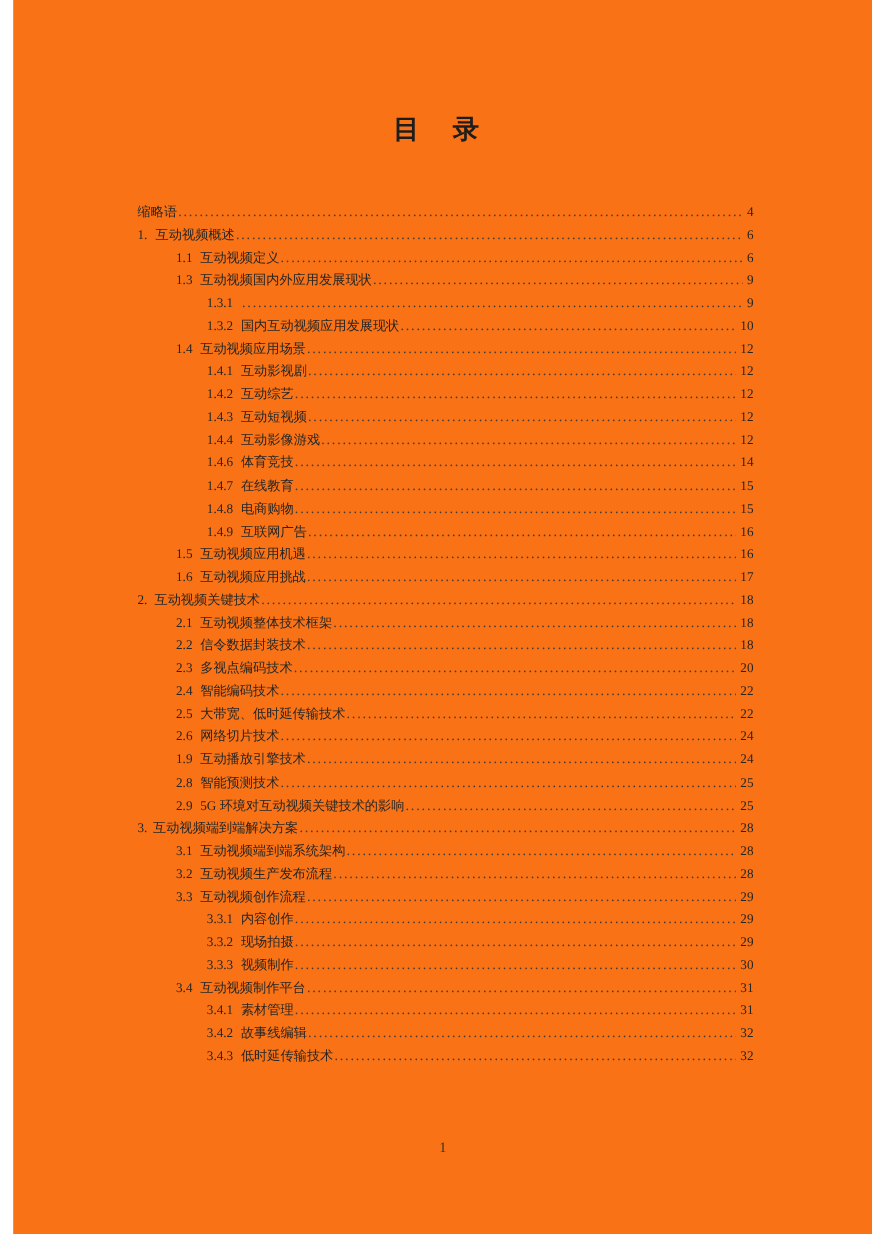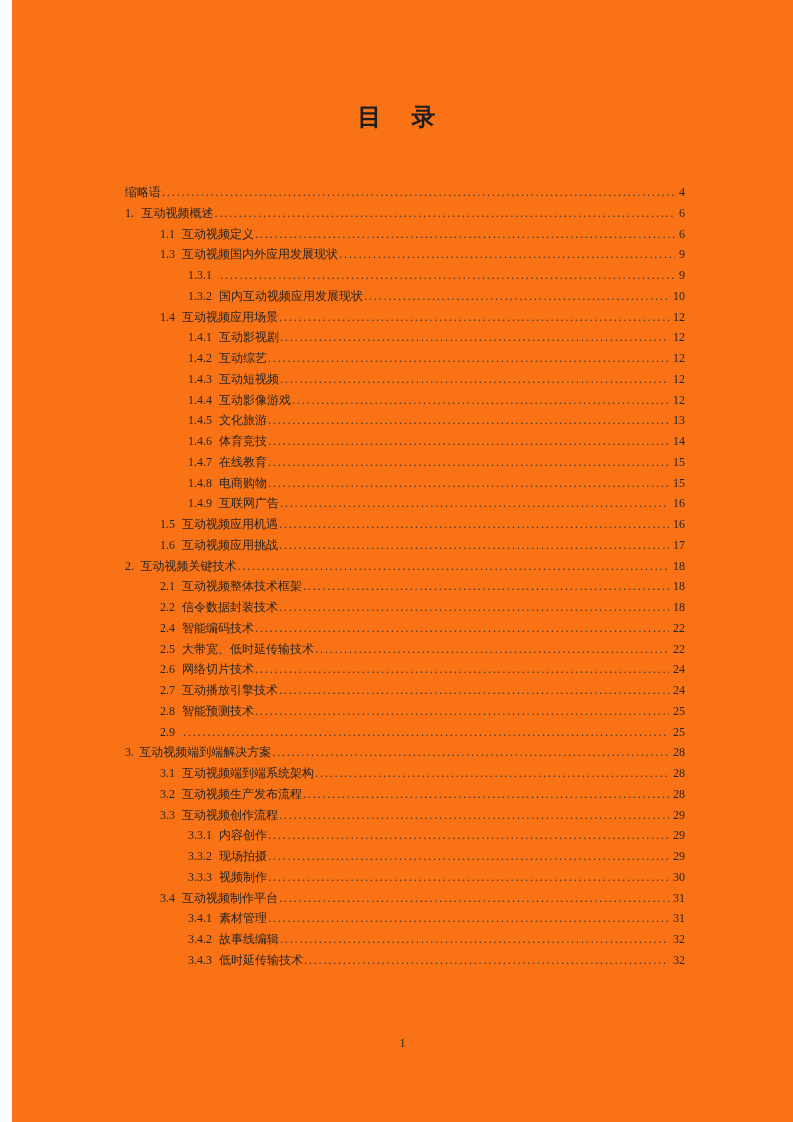--- a/index.html
+++ b/index.html
@@ -148,26 +148,20 @@
     <span class="leader"></span>
     <span class="pg">12</span>
   </div>
       <div class="toc-row lvl2">
     <span class="num">1.4.4</span>
     <span class="label">互动影像游戏</span>
     <span class="leader"></span>
     <span class="pg">12</span>
   </div>
       <div class="toc-row lvl2">
-    <span class="num">1.4.5</span>
-    <span class="label">文化旅游</span>
-    <span class="leader"></span>
-    <span class="pg">13</span>
-  </div>
-      <div class="toc-row lvl2">
     <span class="num">1.4.6</span>
     <span class="label">体育竞技</span>
     <span class="leader"></span>
     <span class="pg">14</span>
   </div>
       <div class="toc-row lvl2">
     <span class="num">1.4.7</span>
     <span class="label">在线教育</span>
     <span class="leader"></span>
     <span class="pg">15</span>
@@ -208,51 +202,58 @@
     <span class="leader"></span>
     <span class="pg">18</span>
   </div>
       <div class="toc-row lvl1">
     <span class="num">2.2</span>
     <span class="label">信令数据封装技术</span>
     <span class="leader"></span>
     <span class="pg">18</span>
   </div>
       <div class="toc-row lvl1">
+    <span class="num">2.3</span>
+    <span class="label">多视点编码技术</span>
+    <span class="leader"></span>
+    <span class="pg">20</span>
+  </div>
+      <div class="toc-row lvl1">
     <span class="num">2.4</span>
     <span class="label">智能编码技术</span>
     <span class="leader"></span>
     <span class="pg">22</span>
   </div>
       <div class="toc-row lvl1">
     <span class="num">2.5</span>
     <span class="label">大带宽、低时延传输技术</span>
     <span class="leader"></span>
     <span class="pg">22</span>
   </div>
       <div class="toc-row lvl1">
     <span class="num">2.6</span>
     <span class="label">网络切片技术</span>
     <span class="leader"></span>
     <span class="pg">24</span>
   </div>
       <div class="toc-row lvl1">
-    <span class="num">2.7</span>
+    <span class="num">1.9</span>
     <span class="label">互动播放引擎技术</span>
     <span class="leader"></span>
     <span class="pg">24</span>
   </div>
       <div class="toc-row lvl1">
     <span class="num">2.8</span>
     <span class="label">智能预测技术</span>
     <span class="leader"></span>
     <span class="pg">25</span>
   </div>
       <div class="toc-row lvl1">
     <span class="num">2.9</span>
+    <span class="label">5G 环境对互动视频关键技术的影响</span>
     <span class="leader"></span>
     <span class="pg">25</span>
   </div>
       <div class="toc-row lvl0">
     <span class="num">3.</span>
     <span class="label">互动视频端到端解决方案</span>
     <span class="leader"></span>
     <span class="pg">28</span>
   </div>
       <div class="toc-row lvl1">

